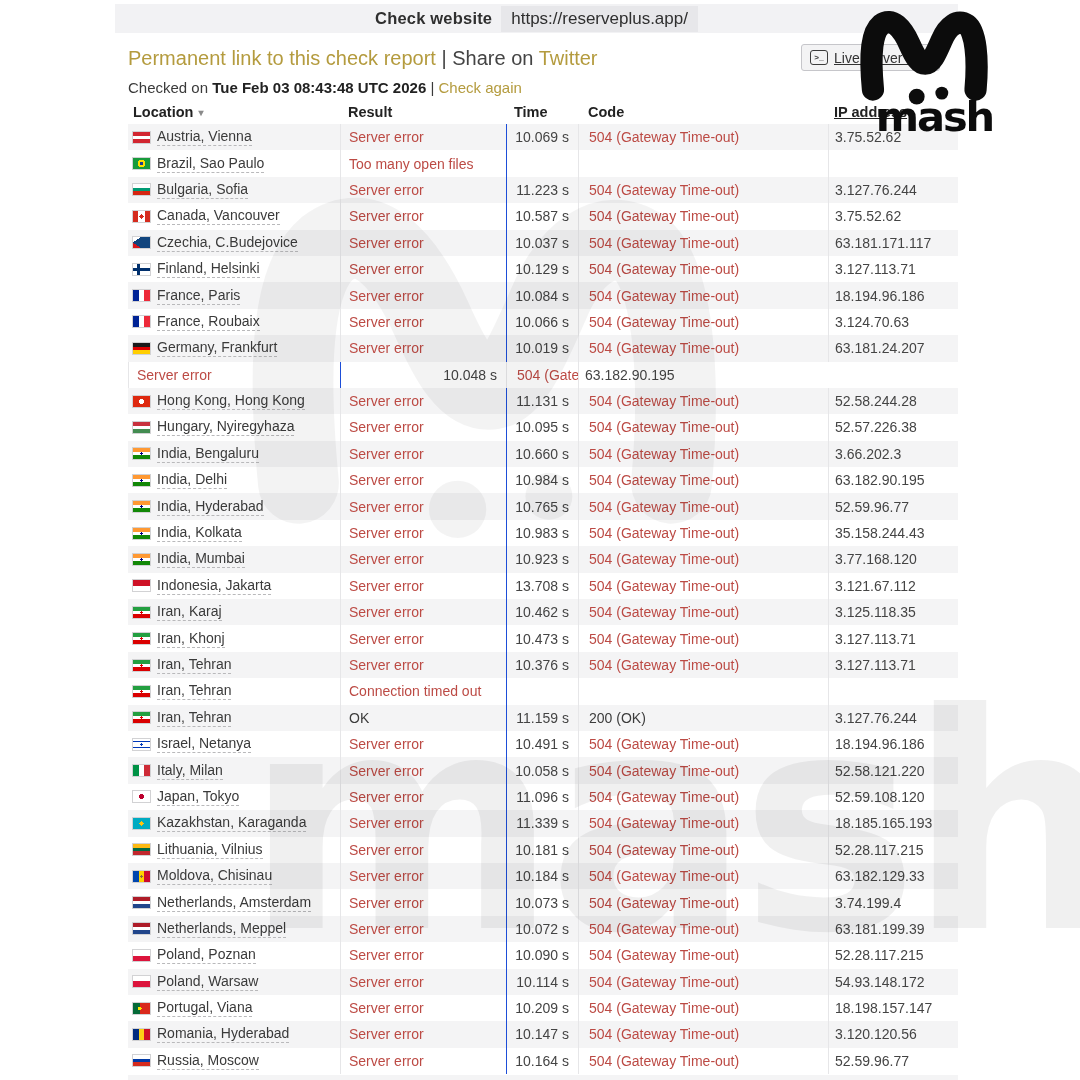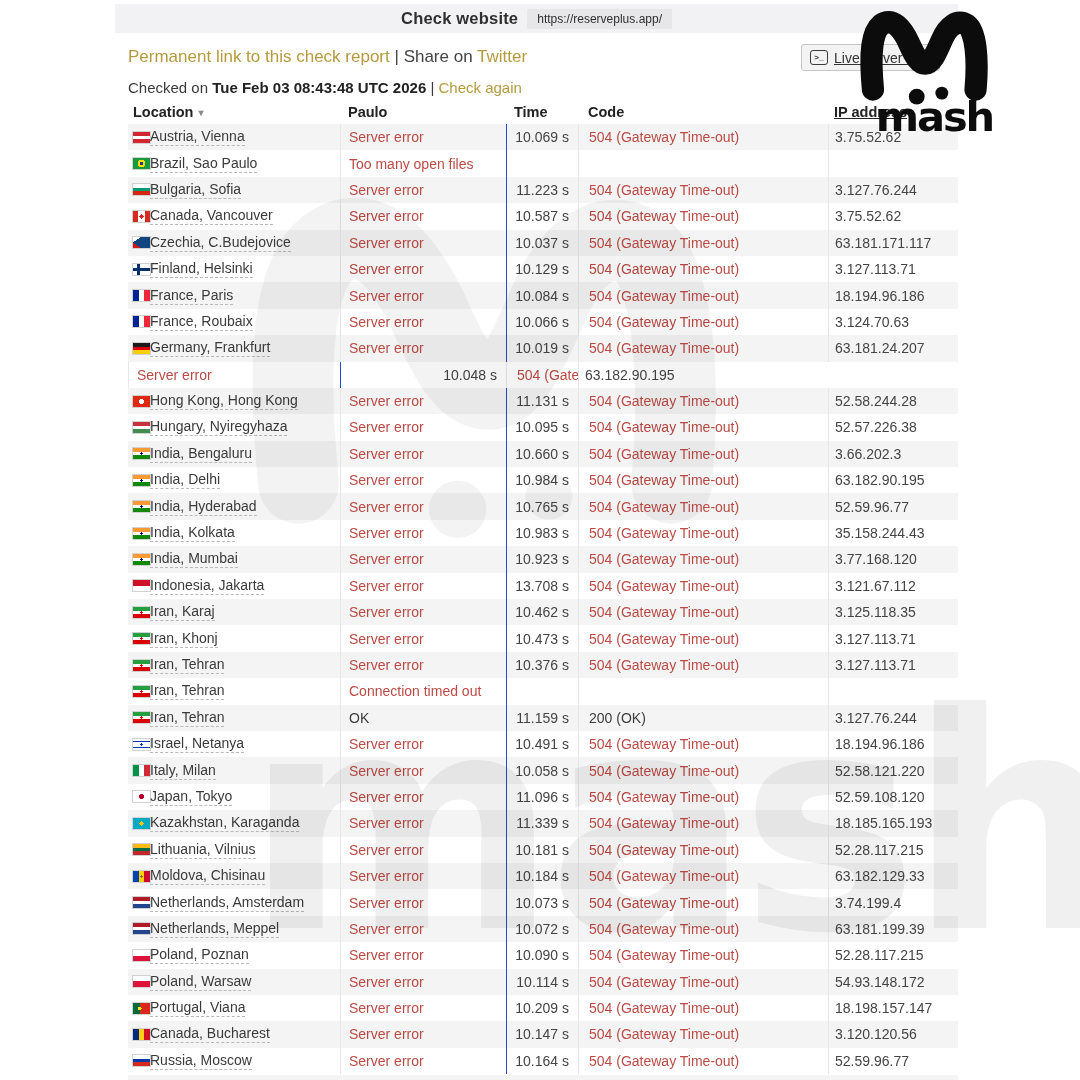--- a/index.html
+++ b/index.html
@@ -11,25 +11,25 @@
   }
   
   .topbar {
     position: absolute; left: 115px; top: 4px; width: 843px; height: 29px;
     background: #f2f2f4;
     display: flex; align-items: center; justify-content: center; gap: 9px;
     font-size: 16.5px;
   }
   .topbar .cw-label { color: #2f2f2f; font-weight: 600; letter-spacing: .2px; }
   .topbar .url-chip {
-    background: #e7e7ea; color: #2f2f2f; padding: 3px 10px; font-size: 12px;
+    background: #e7e7ea; color: #2f2f2f; padding: 3px 10px; font-size: 17px;
   }
   
   .links-row {
-    position: absolute; left: 128px; top: 47px; font-size: 17px; color: #444;
+    position: absolute; left: 128px; top: 47px; font-size: 20px; color: #444;
   }
   .gold-link { color: #b49b3e; cursor: pointer; text-decoration: none; }
   
   .live-btn {
     position: absolute; left: 801px; top: 44px; height: 27px; z-index: 3;
     display: inline-flex; align-items: center; gap: 6px;
     background: #f3f3f4; border: 1px solid #c6c6ca; border-radius: 3px;
     padding: 3px 10px 3px 8px; cursor: pointer;
   }
   .term-icon {
@@ -56,21 +56,21 @@
   .thead .h-time { padding-left: 8px; }
   .thead .h-code { padding-left: 10px; }
   .thead .h-ip { padding-left: 6px; text-decoration: underline; }
   .sort-arrow { font-size: 10px; color: #8a8a8a; margin-left: 5px; vertical-align: 1px; }
   .trow {
     display: grid; grid-template-columns: 212px 166px 72px 250px 130px;
     height: 26.4px; align-items: center; font-size: 14px; color: #3c3c3c;
   }
   .trow.alt { background: #f4f4f5; }
   .cell { overflow: hidden; white-space: nowrap; height: 100%; display: flex; align-items: center; }
-  .c-loc { padding-left: 5px; }
+  .c-loc { padding-left: 5px; gap: 7px; }
   .c-res { padding-left: 8px; border-left: 1px solid #e6e6e8; }
   .c-time { justify-content: flex-end; padding-right: 9px; border-left: 1px solid #1d4ed8; color: #444; }
   .c-code { padding-left: 10px; border-left: 1px solid #e6e6e8; }
   .c-ip { padding-left: 6px; border-left: 1px solid #e6e6e8; color: #444; }
   .err { color: #bc4a44; }
   .okc { color: #3c3c3c; }
   .flag {
     width: 17px; height: 11px; flex: 0 0 17px;
     outline: 1px solid #d2d2d4; box-shadow: 0 0 1px rgba(0,0,0,.25);
   }
@@ -114,21 +114,21 @@
     <b>Tue Feb 03 08:43:48 UTC 2026</b>
     <span> <span>|</span> </span>
     <span class="gold-link">Check again</span>
   </div>
 
   <div class="table">
     <div class="thead">
       <div class="h-loc">
         <span>Location</span><span class="sort-arrow">▾</span>
       </div>
-      <div class="h-res">Paulo</div>
+      <div class="h-res">Result</div>
       <div class="h-time">Time</div>
       <div class="h-code">Code</div>
       <div class="h-ip">IP address</div>
     </div>
     <div id="tbody">
         <div class="trow alt">
           <div class="cell c-loc">
             <span class="flag" style="background: linear-gradient(rgb(210, 38, 48) 33.3%, rgb(255, 255, 255) 33.3%, rgb(255, 255, 255) 66.6%, rgb(210, 38, 48) 66.6%);"></span>
             <span class="loc-text">Austria, Vienna</span>
           </div>
@@ -459,21 +459,21 @@
             <span class="loc-text">Portugal, Viana</span>
           </div>
           <div class="cell c-res err">Server error</div>
           <div class="cell c-time">10.209 s</div>
           <div class="cell c-code err">504 (Gateway Time-out)</div>
           <div class="cell c-ip">18.198.157.147</div>
         </div>
         <div class="trow alt">
           <div class="cell c-loc">
             <span class="flag" style="background: linear-gradient(90deg, rgb(0, 43, 127) 33.3%, rgb(252, 209, 22) 33.3%, rgb(252, 209, 22) 66.6%, rgb(206, 17, 38) 66.6%);"></span>
-            <span class="loc-text">Canada, Bucharest</span>
+            <span class="loc-text">Romania, Hyderabad</span>
           </div>
           <div class="cell c-res err">Server error</div>
           <div class="cell c-time">10.147 s</div>
           <div class="cell c-code err">504 (Gateway Time-out)</div>
           <div class="cell c-ip">3.120.120.56</div>
         </div>
         <div class="trow">
           <div class="cell c-loc">
             <span class="flag" style="background: linear-gradient(rgb(255, 255, 255) 33.3%, rgb(0, 57, 166) 33.3%, rgb(0, 57, 166) 66.6%, rgb(213, 43, 30) 66.6%);"></span>
             <span class="loc-text">Russia, Moscow</span>

